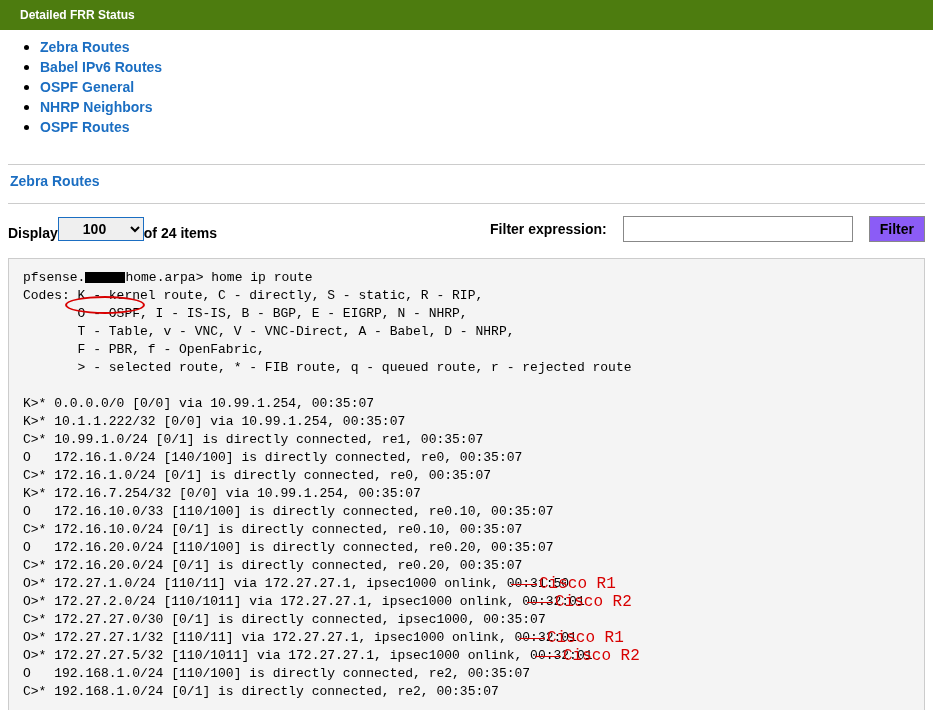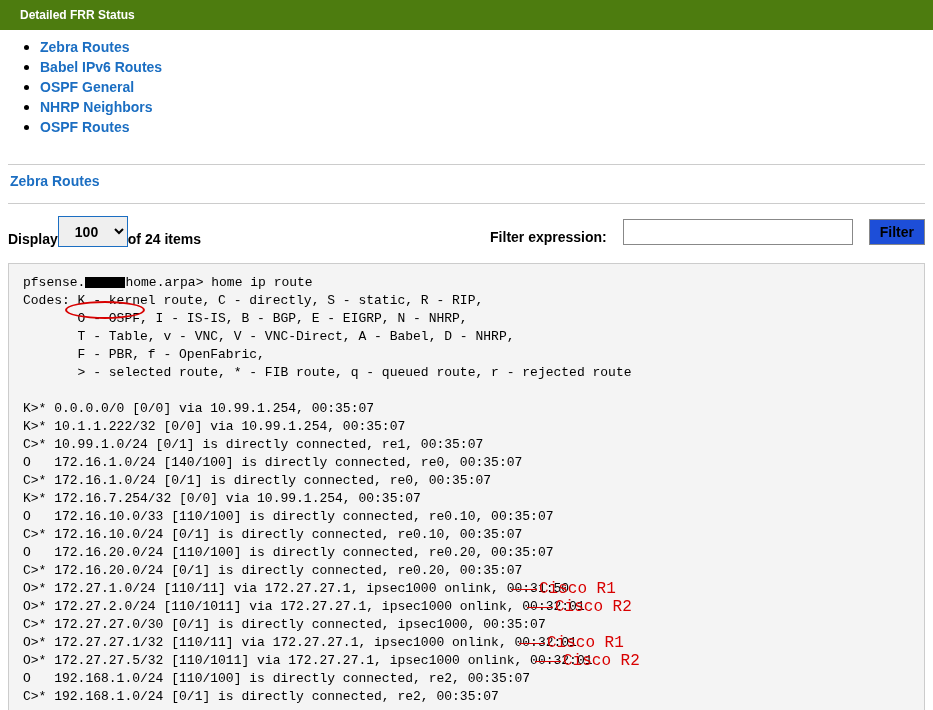--- a/index.html
+++ b/index.html
@@ -56,40 +56,40 @@
       padding: 4px 8px 10px 8px;
       font-size: 14px;
       font-weight: bold;
     }
     .controls-left {
       display: flex;
       align-items: flex-end;
     }
     .controls-right {
       display: flex;
-      align-items: flex-end;
+      align-items: center;
       gap: 16px;
     }
     select {
       border: 1px solid #1b6ec2;
-      padding: 2px 12px;
-      font-size: 14px;
-      font-weight: bold;
-      height: 31px;
+      padding: 2px 20px;
+      font-size: 14px;
+      font-weight: bold;
+      height: 24px;
     }
     input[type="text"] {
       border: 1px solid #888;
       height: 26px;
       width: 230px;
       padding: 0 4px;
       font-size: 14px;
     }
     button.filter-btn {
       border: 1px solid #888;
-      background: #1d4ed8;
+      background: #8b5cf6;
       height: 26px;
       padding: 0 10px;
       font-size: 14px;
       font-weight: bold;
       cursor: pointer;
     }
     .terminal-box {
       margin: 6px 8px;
       border: 1px solid #ccc;
       background: #f4f4f4;

